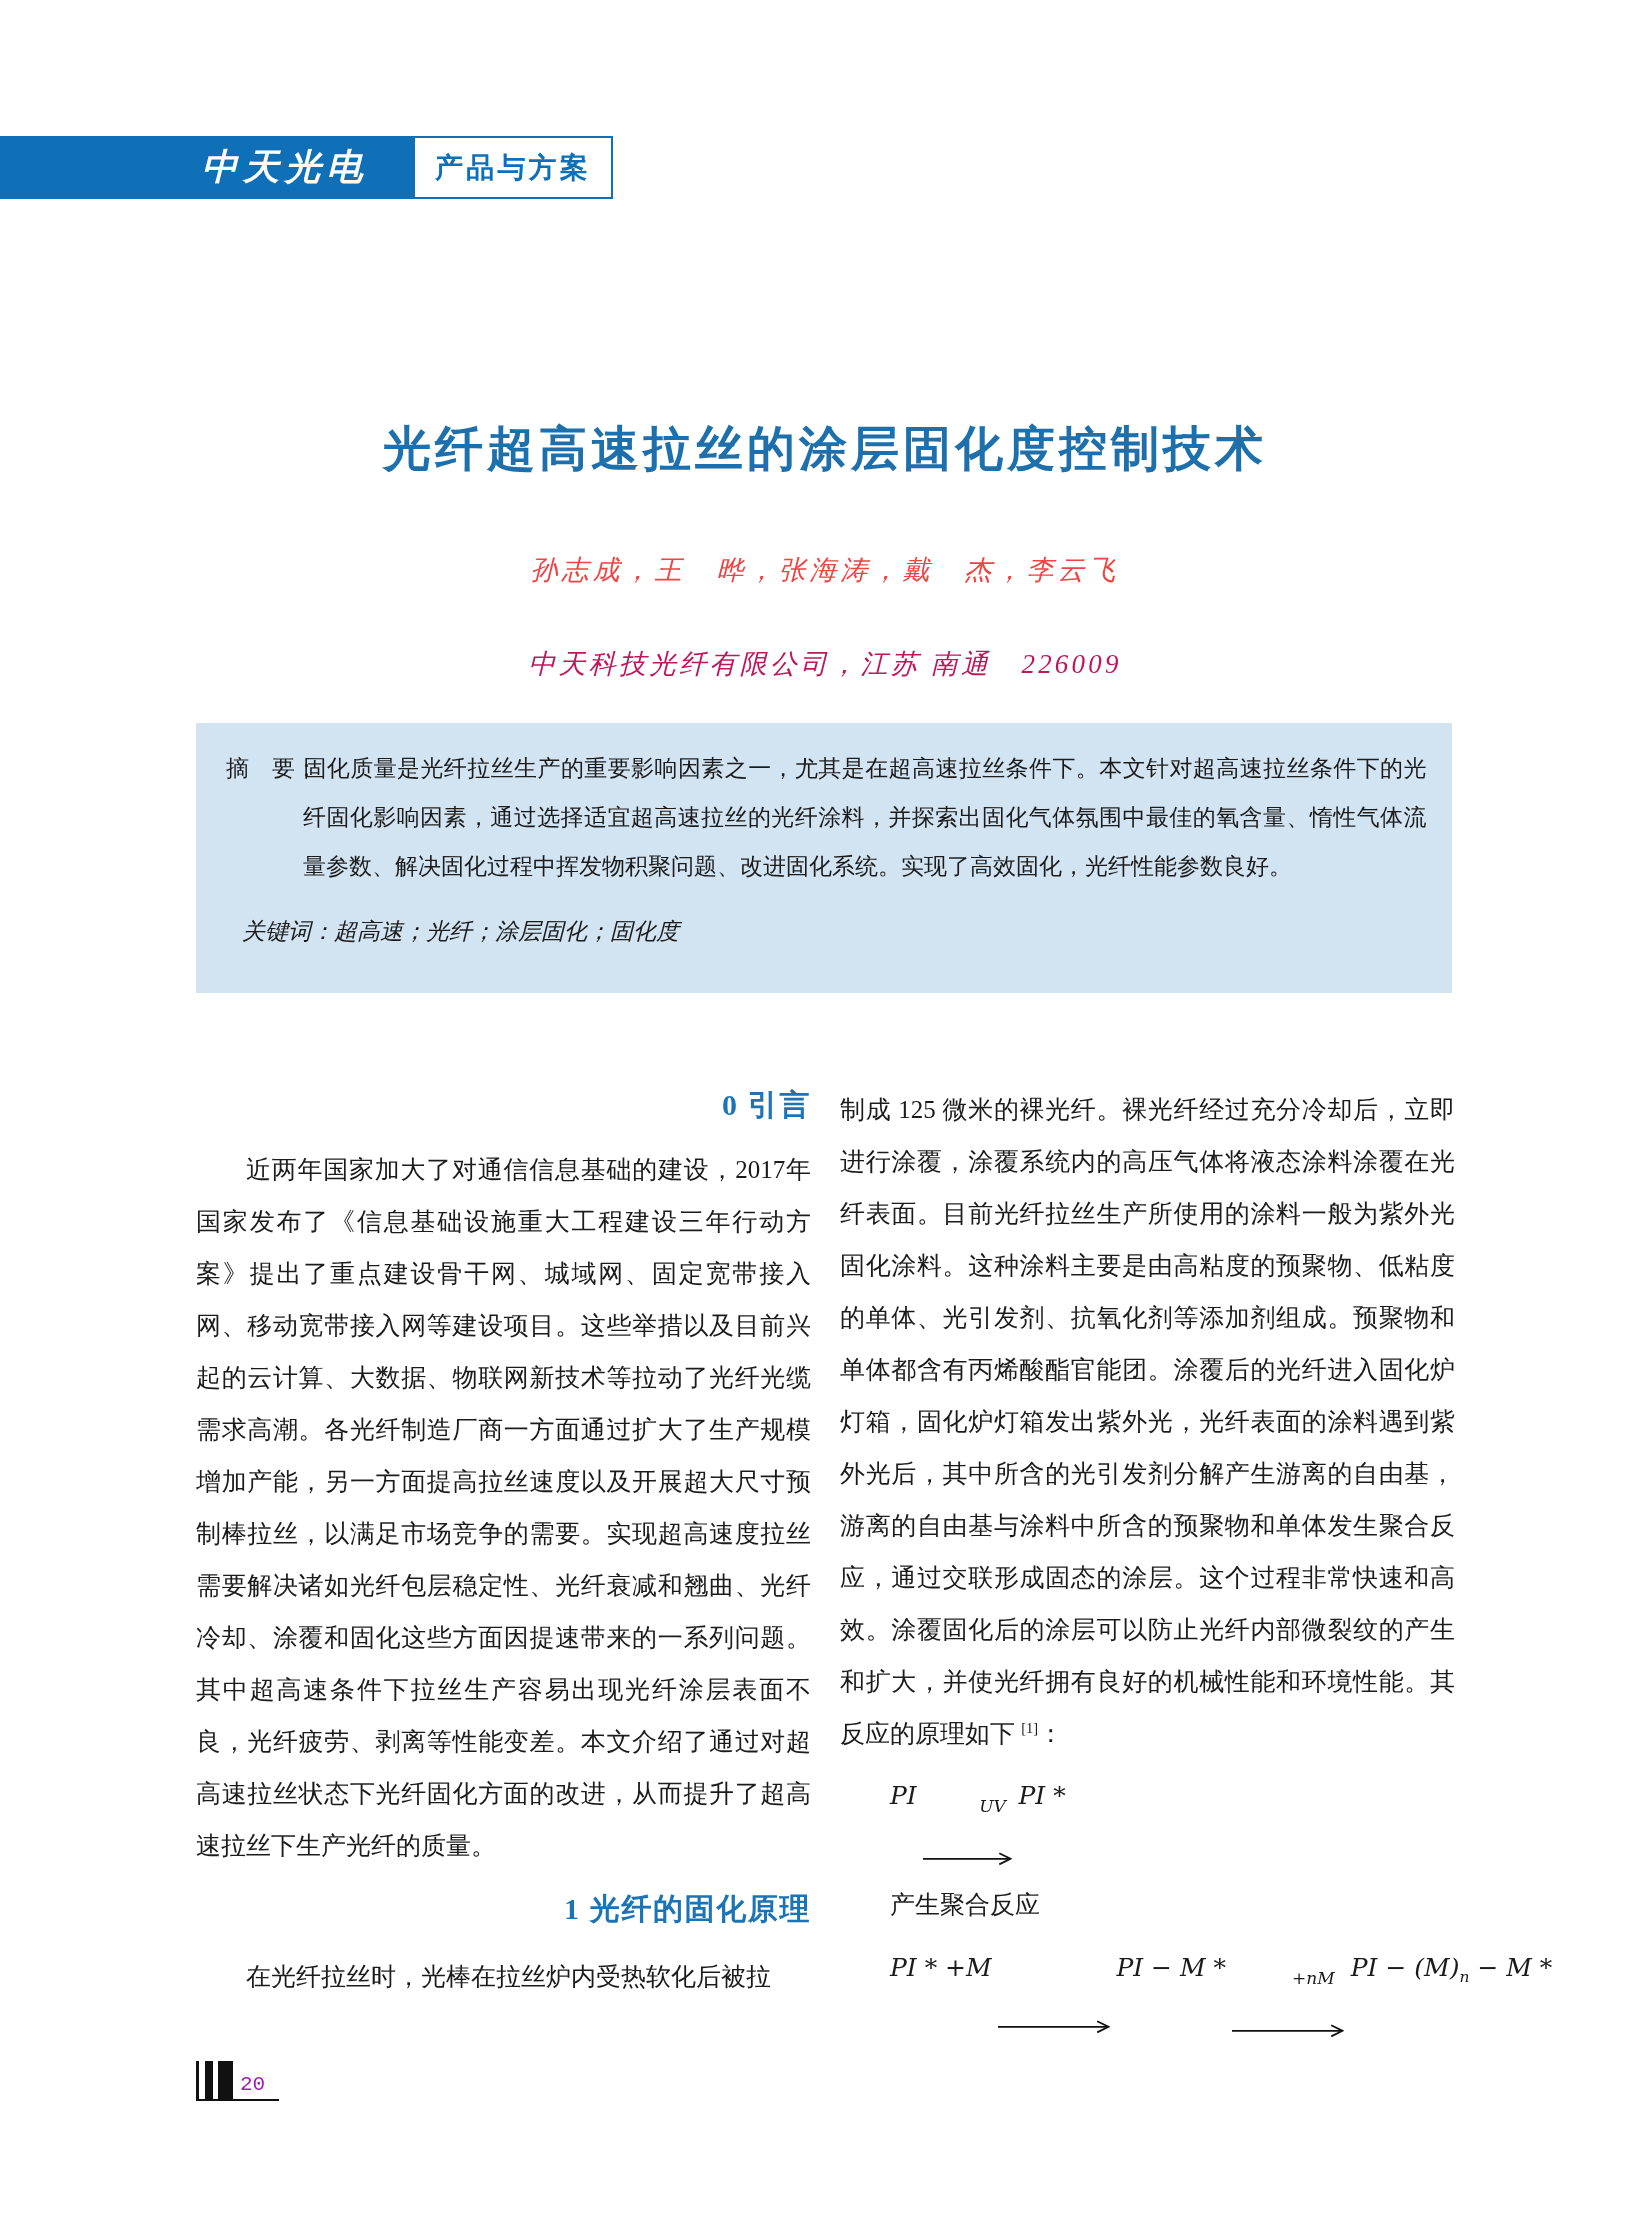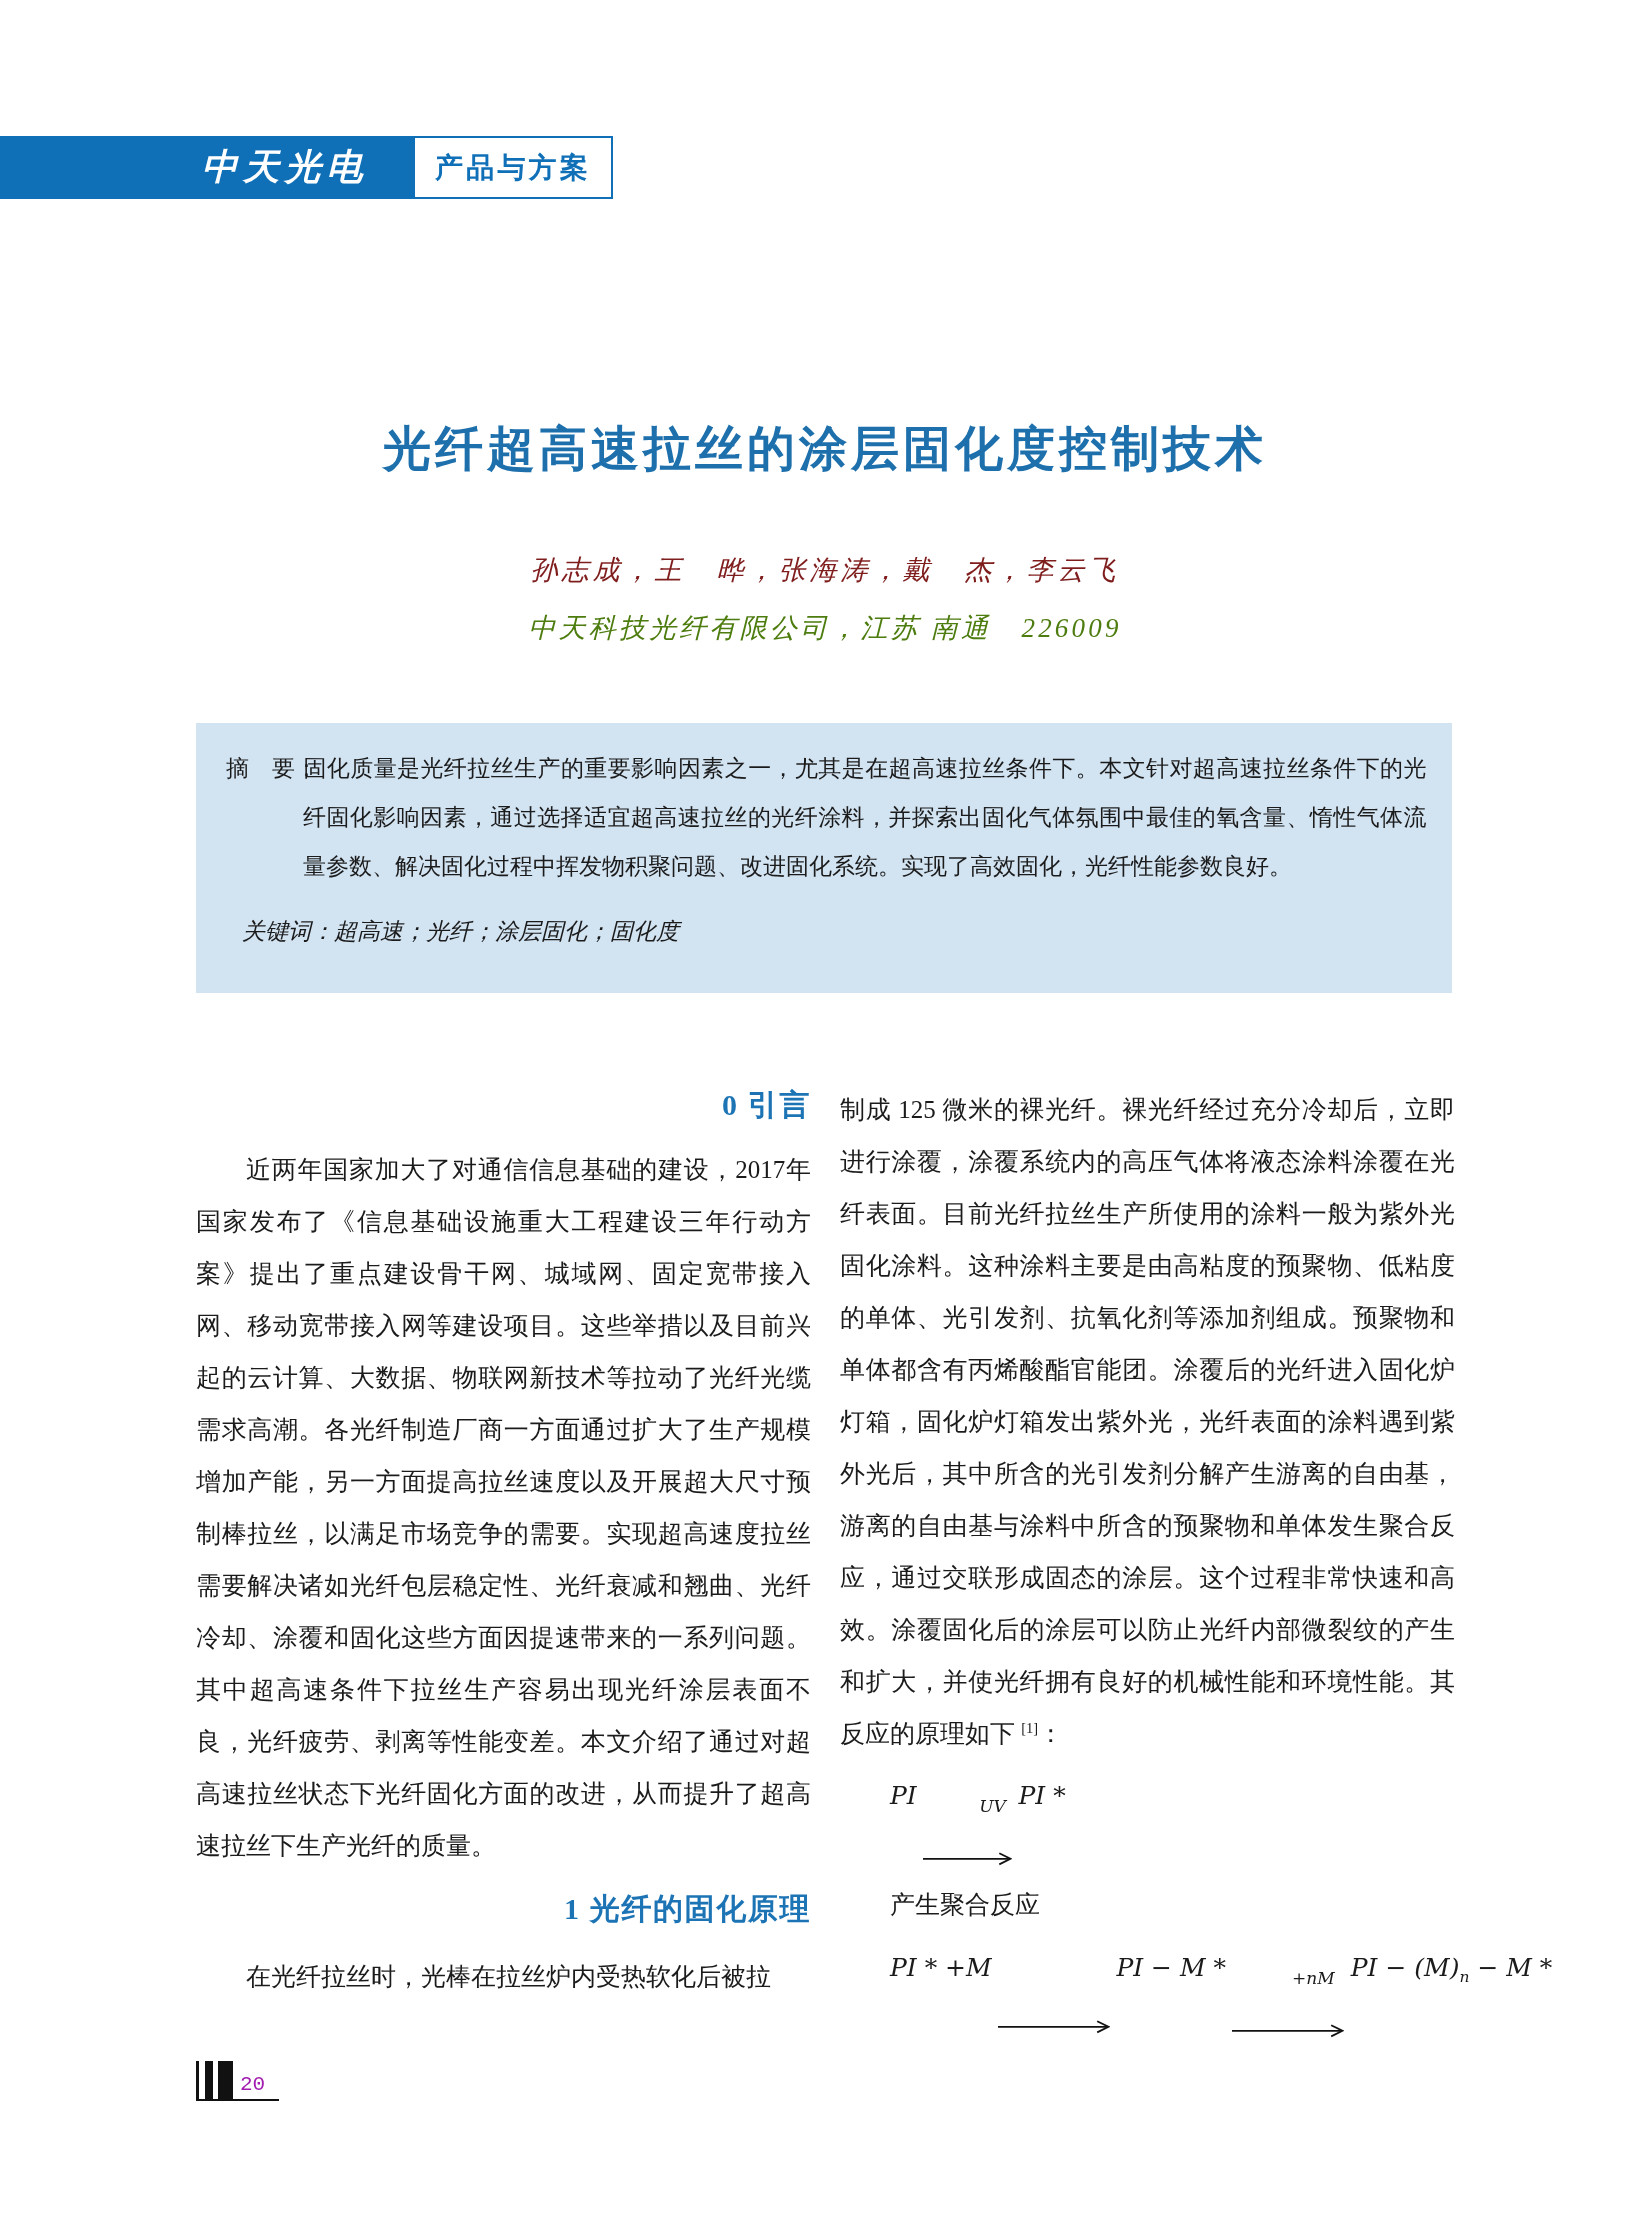--- a/index.html
+++ b/index.html
@@ -32,25 +32,25 @@
     letter-spacing:3.2px;font-weight:600;white-space:nowrap;
   }
 
   
   .title{
     position:absolute;top:417px;left:0;width:100%;text-align:center;
     font-size:48px;font-weight:bold;color:var(--title-blue);letter-spacing:4px;
   }
   .authors{
     position:absolute;top:552px;left:0;width:100%;text-align:center;
-    font-size:27px;font-style:italic;letter-spacing:4px;color:#7f1d1d;
+    font-size:27px;font-style:italic;letter-spacing:4px;color:#ef4444;
   }
   .affiliation{
-    position:absolute;top:610px;left:0;width:100%;text-align:center;
-    font-size:27px;font-style:italic;letter-spacing:3.2px;color:#4d7c0f;
+    position:absolute;top:646px;left:0;width:100%;text-align:center;
+    font-size:27px;font-style:italic;letter-spacing:3.2px;color:#be185d;
   }
 
   
   .abstract-box{
     position:absolute;left:196px;top:723px;width:1256px;height:270px;
     background:var(--abs-bg);box-sizing:border-box;padding:21px 25.5px 0 30px;
     font-size:23px;line-height:49px;
   }
   .abstract-p{margin:0;text-align:justify;padding-left:77px;text-indent:-77px;}
   .abs-label{display:inline-block;width:77px;text-indent:0;white-space:nowrap;}

